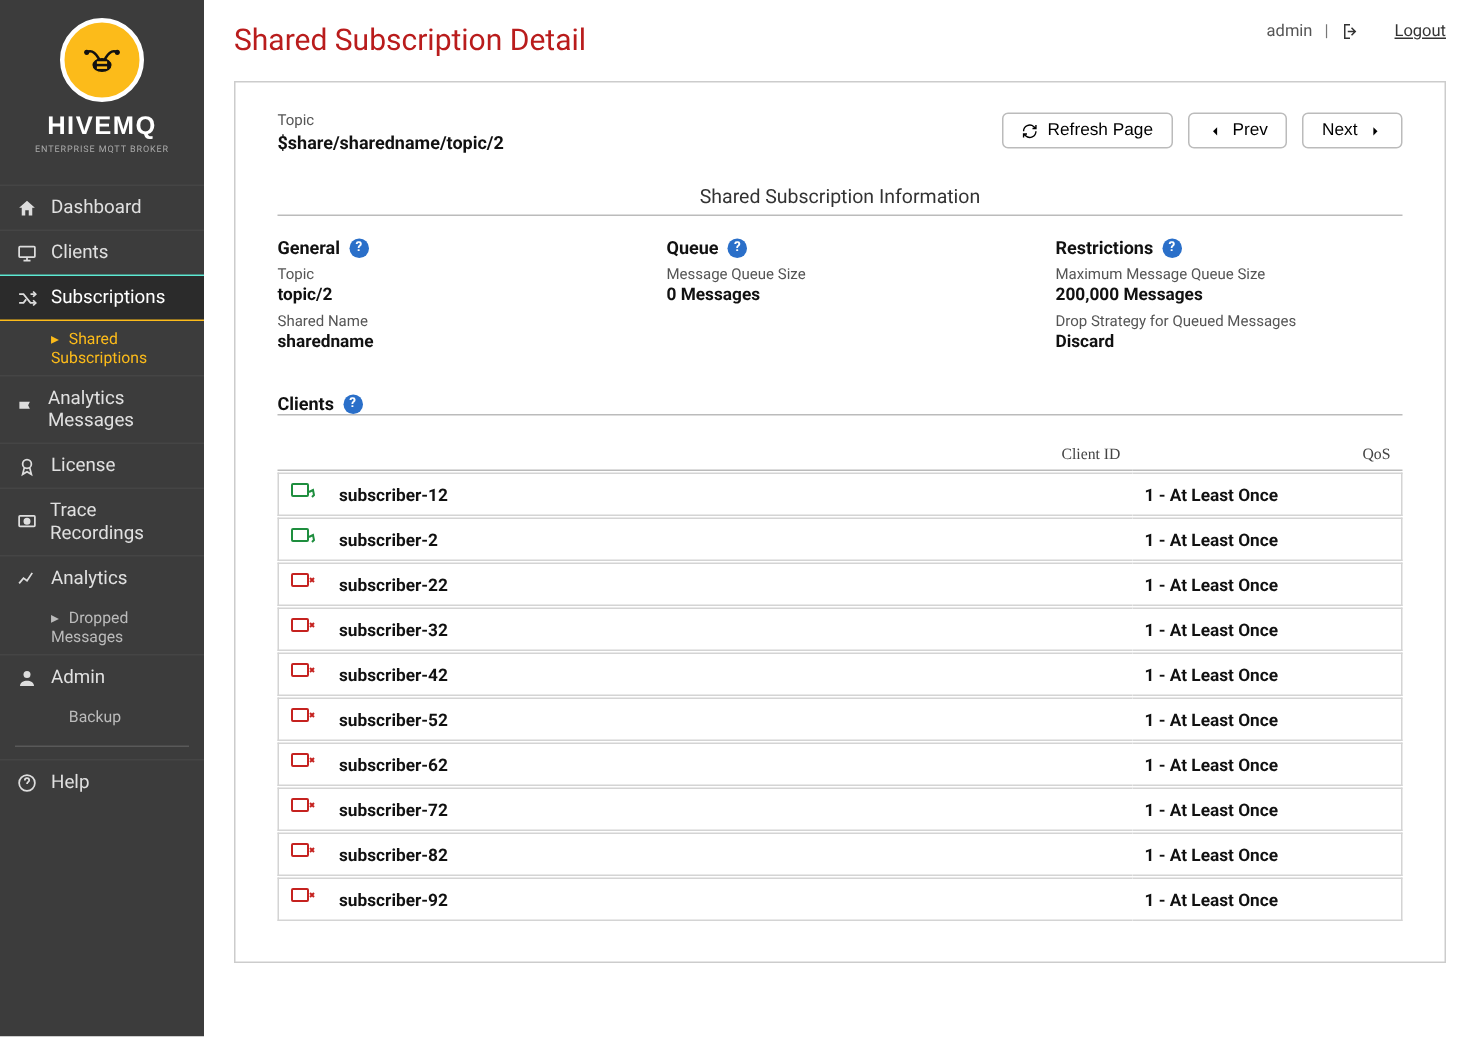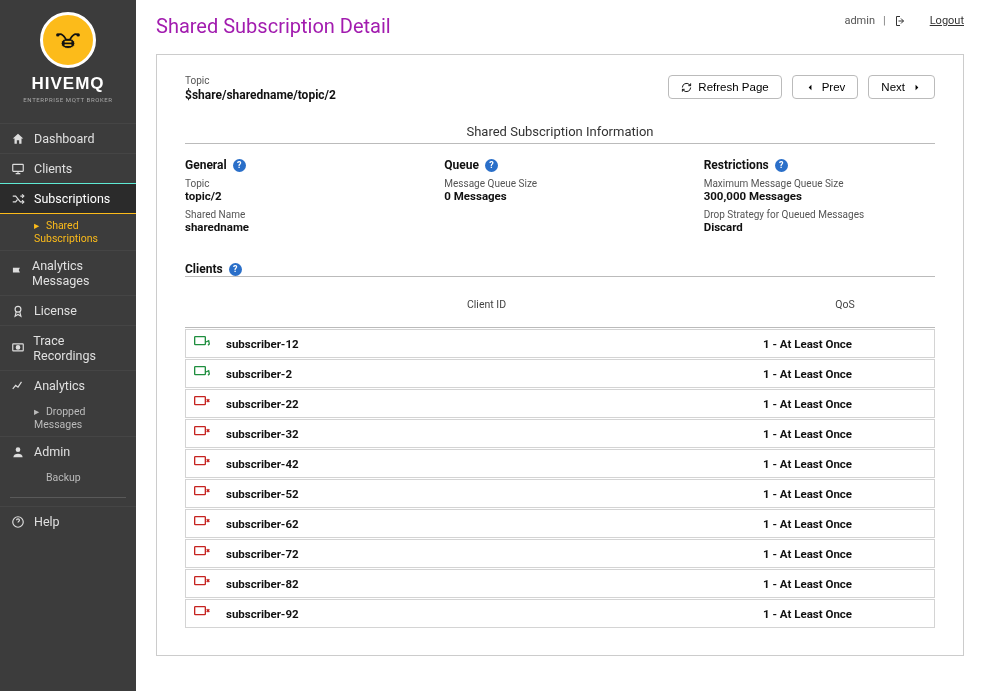--- a/index.html
+++ b/index.html
@@ -14,21 +14,21 @@
 .nav { margin-top: 10px; }
 .nav-item { display:flex; align-items:center; padding: 7px 10px; color:#e0e0e0; font-size:12.5px; cursor:pointer; border-top:1px solid rgba(255,255,255,0.05); }
 .nav-item .ico { width:16px; display:inline-flex; margin-right:8px; color:#ddd; justify-content:center; }
 .nav-item.active { background:#2b2b2b; color:#fff; border-top:1px solid #5eead4; border-bottom:1px solid #fcbb1a; }
 .nav-sub { padding: 5px 10px 5px 34px; font-size:10.5px; color:#fcbb1a; cursor:pointer; }
 .nav-sub.dim { color:#bbb; }
 .nav-sep { margin: 8px 10px; border: none; border-top:1px solid rgba(255,255,255,0.15); }
 
 .main { flex:1; padding: 14px 20px 20px 20px; overflow:auto; }
 .topbar { display:flex; justify-content:space-between; align-items:flex-start; }
-.page-title { font-size:20px; font-weight:400; color:#a21caf; }
+.page-title { font-size:20px; font-weight:400; color:#b91c1c; }
 .userbox { font-size:11px; color:#555; display:flex; align-items:center; gap:8px; }
 .userbox .sep { color:#777; }
 .userbox a { color:#333; text-decoration:underline; cursor:pointer;padding-left:16px; }
 .logout-ico { display:inline-flex; }
 
 .panel { border:1px solid #ccc; margin-top:16px; padding: 20px 28px 26px; }
 .panel-top { display:flex; justify-content:space-between; align-items:flex-start; }
 .topic-block .lbl { font-size:10px; color:#555; }
 .topic-block .val { font-size:12px; font-weight:700; color:#111; margin-top:2px; }
 .btnrow { display:flex; gap:10px; }
@@ -40,21 +40,21 @@
 
 .cols { display:flex; gap:28px;justify-content:center; }
 .col { flex:1; }
 .col h4 { font-size:12px; font-weight:700; color:#111; display:flex; align-items:center; gap:6px; margin-bottom:6px; }
 .help { width:13px; height:13px; border-radius:50%; background:#2a6fc9; color:#fff; display:inline-flex; align-items:center; justify-content:center; font-size:9px; font-weight:700; }
 .field .flbl { font-size:10px; color:#555; margin-top:6px; }
 .field .fval { font-size:11.5px; font-weight:700; color:#111; }
 
 .clients-title { font-size:12px; font-weight:700; color:#111; display:flex; align-items:center; gap:6px; margin-top:28px; }
 table.clients { width:100%; border-collapse:separate; border-spacing:0 1px; }
-table.clients th { text-align:center; font-size:10.5px; font-weight:400; color:#444; padding:6px 8px 16px; border-bottom:1px solid #bbb; }
+table.clients th { text-align:right; font-size:10.5px; font-weight:400; color:#444; padding:6px 8px 4px; border-bottom:1px solid #bbb;font-family:Liberation Serif, serif; }
 table.clients th.qos { width:180px; }
 table.clients td { border:1px solid #d4d4d4; background:#fff; font-size:11.5px; padding:6px 8px; }
 table.clients tr.row td.status { width:28px; border-right:none; text-align:center; }
 table.clients tr.row td.cid { font-weight:700; color:#111; border-left:none; border-right:none; }
 table.clients tr.row td.qos { border-left:none; font-weight:700; color:#111; width:180px; }
 .status-ico { display:inline-flex; }
 .status-ico.online { color:#1e8e3e; }
 .status-ico.offline { color:#c5221f; }
 </style>
 </head>
@@ -247,21 +247,21 @@
             <div class="fval">0 Messages</div>
           </div>
         </div>
         <div class="col">
           <h4>
               <span>Restrictions</span>
               <span class="help">?</span>
             </h4>
           <div class="field">
             <div class="flbl">Maximum Message Queue Size</div>
-            <div class="fval">300,000 Messages</div>
+            <div class="fval">200,000 Messages</div>
           </div>
           <div class="field">
             <div class="flbl">Drop Strategy for Queued Messages</div>
             <div class="fval">Discard</div>
           </div>
         </div>
       </div>
 
       <div class="clients-title">
           <span>Clients</span>

